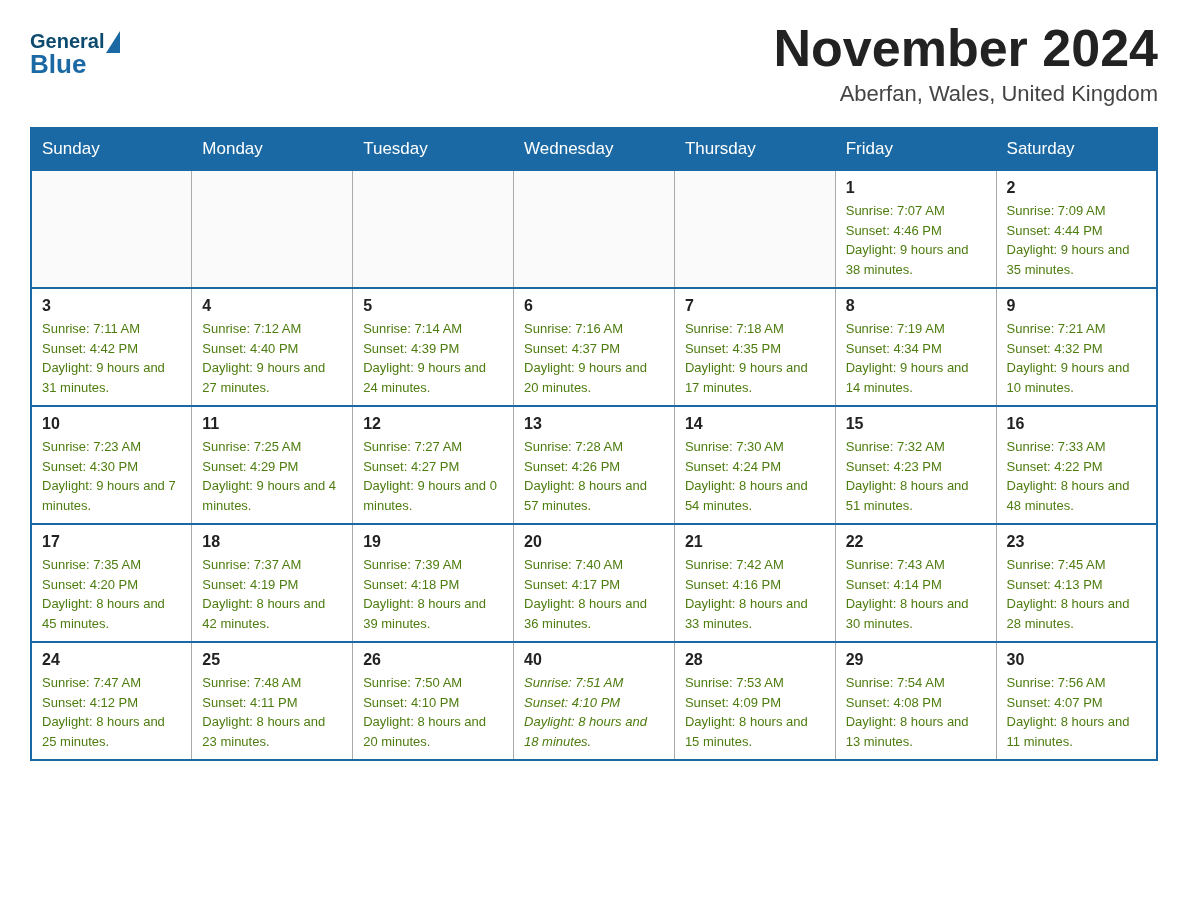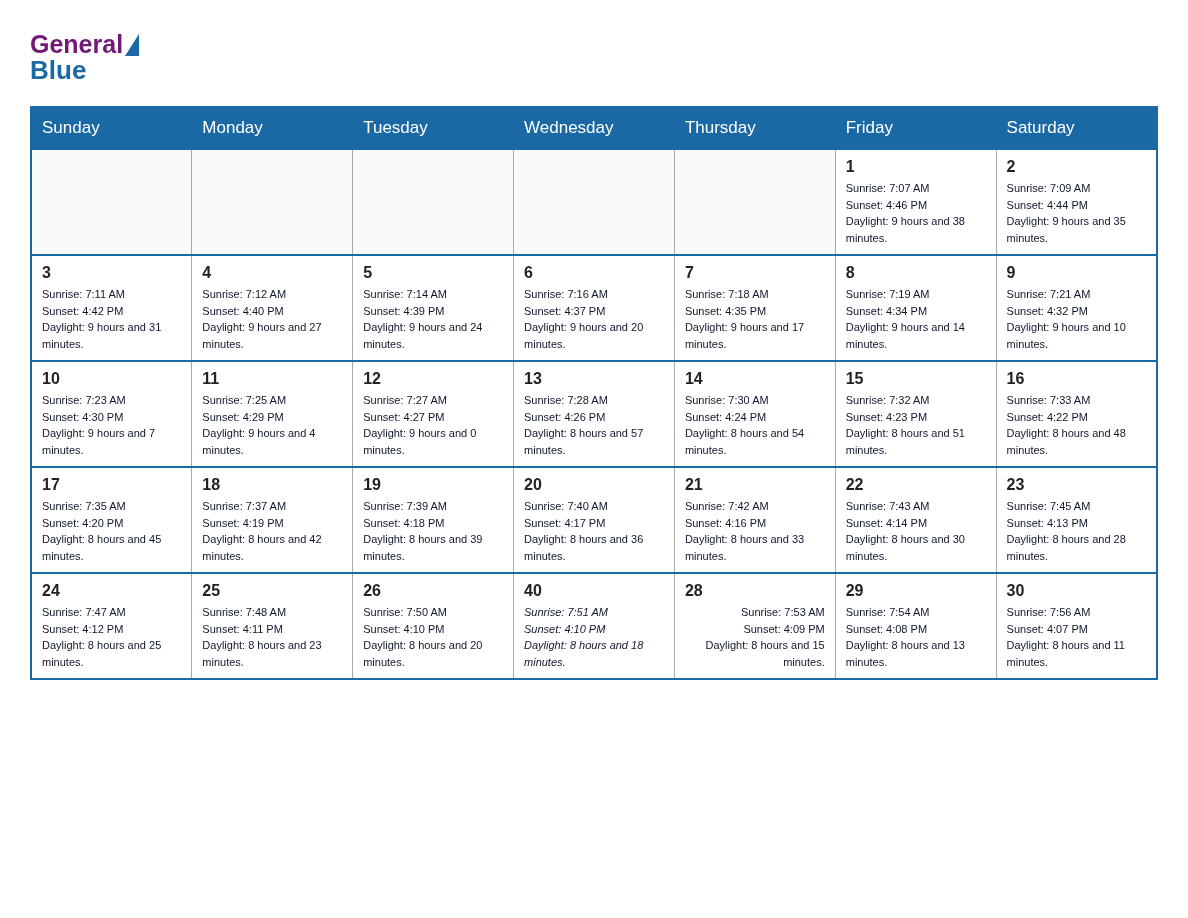--- a/index.html
+++ b/index.html
@@ -20,23 +20,23 @@
       display: flex;
       flex-direction: column;
       align-items: flex-start;
       padding-top: 10px;
     }
     .logo-text {
       display: flex;
       align-items: center;
     }
     .logo-general {
-      font-size: 25px;
+      font-size: 20px;
       font-weight: bold;
-      color: #701a75;
+      color: #0c4a6e;
     }
     .logo-blue-part {
       display: flex;
       align-items: center;
     }
     .logo-triangle {
       width: 0;
       height: 0;
       border-left: 14px solid transparent;
       border-right: 0px solid transparent;
@@ -88,23 +88,23 @@
       color: #222;
     }
     .day-number {
       font-size: 16px;
       font-weight: bold;
       color: #222;
       display: block;
       margin-bottom: 4px;
     }
     .day-info {
-      font-size: 11px;
+      font-size: 13px;
       line-height: 1.5;
-      color: #0f172a;
+      color: #4d7c0f;
     }
     .empty-cell {
       background: #fafafa;
     }
     tr {
       border-bottom: 2px solid #1a69a4;
     }
   </style>
 </head>
 <body>
@@ -112,20 +112,24 @@
 <div class="header">
   <div class="logo">
     <div class="logo-text">
       <span class="logo-general">General</span>
       <div class="logo-blue-part">
         <div class="logo-triangle"></div>
       </div>
     </div>
     <div class="logo-subtitle">Blue</div>
   </div>
+  <div class="title-section">
+    <div class="month-year">November 2024</div>
+    <div class="location">Aberfan, Wales, United Kingdom</div>
+  </div>
 </div>
 
 <table class="calendar">
   <thead>
     <tr>
     <th>Sunday</th>
         <th>Monday</th>
         <th>Tuesday</th>
         <th>Wednesday</th>
         <th>Thursday</th>
@@ -305,21 +309,21 @@
 Daylight: 8 hours and 20 minutes.</div>
         </td>
         <td>
           <span class="day-number">40</span>
           <div class="day-info" style="white-space: pre-line; font-style: italic;">Sunrise: 7:51 AM
 Sunset: 4:10 PM
 Daylight: 8 hours and 18 minutes.</div>
         </td>
         <td>
           <span class="day-number">28</span>
-          <div class="day-info" style="white-space: pre-line; text-align: right;">Sunrise: 7:53 AM
+          <div class="day-info" style="white-space: pre-line;">Sunrise: 7:53 AM
 Sunset: 4:09 PM
 Daylight: 8 hours and 15 minutes.</div>
         </td>
         <td>
           <span class="day-number">29</span>
           <div class="day-info" style="white-space: pre-line;">Sunrise: 7:54 AM
 Sunset: 4:08 PM
 Daylight: 8 hours and 13 minutes.</div>
         </td>
         <td>

